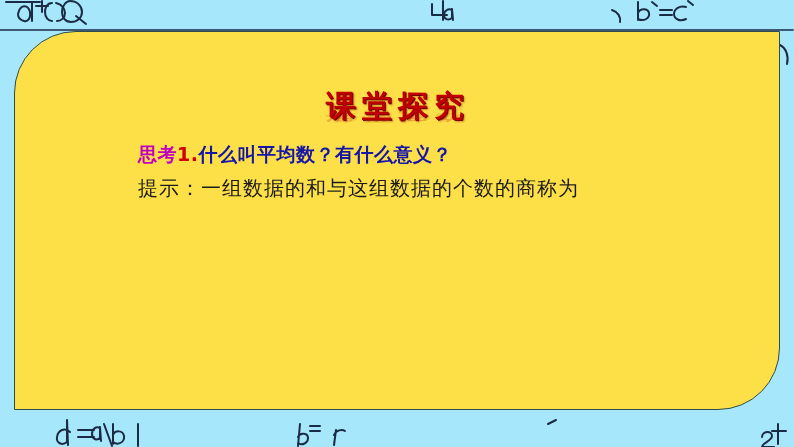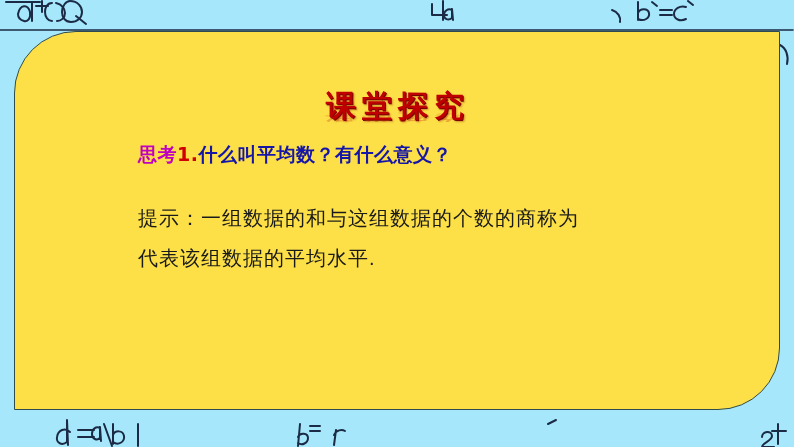--- a/index.html
+++ b/index.html
@@ -89,28 +89,28 @@
     top: 110px;
     width: 620px;
   }
 
   .question-line {
     font-family: "DejaVu Sans", sans-serif;
     font-weight: bold;
     font-size: 19px;
     letter-spacing: 0.5px;
     white-space: nowrap;
-    margin-bottom: 40px;
+    margin-bottom: 12px;
   }
   .q-think   { color: #c000c0; }
   .q-num     { color: #d00000; }
   .q-rest    { color: #1515a8; }
 
   .answer-line {
-    font-family: Liberation Sans, sans-serif;
+    font-family: Liberation Mono, monospace;
     font-size: 20px;
     color: #1a1a1a;
     letter-spacing: 1px;
     white-space: nowrap;
     line-height: 1;
     margin-bottom: 20px;
   }
   .answer-line:last-child { margin-bottom: 0; }
 </style>
 </head>
@@ -168,17 +168,16 @@
       <div class="title-reflection" aria-hidden="true">课堂探究</div>
     </div>
 
     <div class="body-block">
 
       <div class="question-line">
         <span class="q-think">思考</span><span class="q-num">1.</span><span class="q-rest">什么叫平均数？有什么意义？</span>
       </div>
 
       <div class="answer-line">提示：一组数据的和与这组数据的个数的商称为</div>
-      <div class="answer-line">代表该组数据的平均水平.</div>
 
     </div>
   </div>
 </div>
 
 </body></html>

